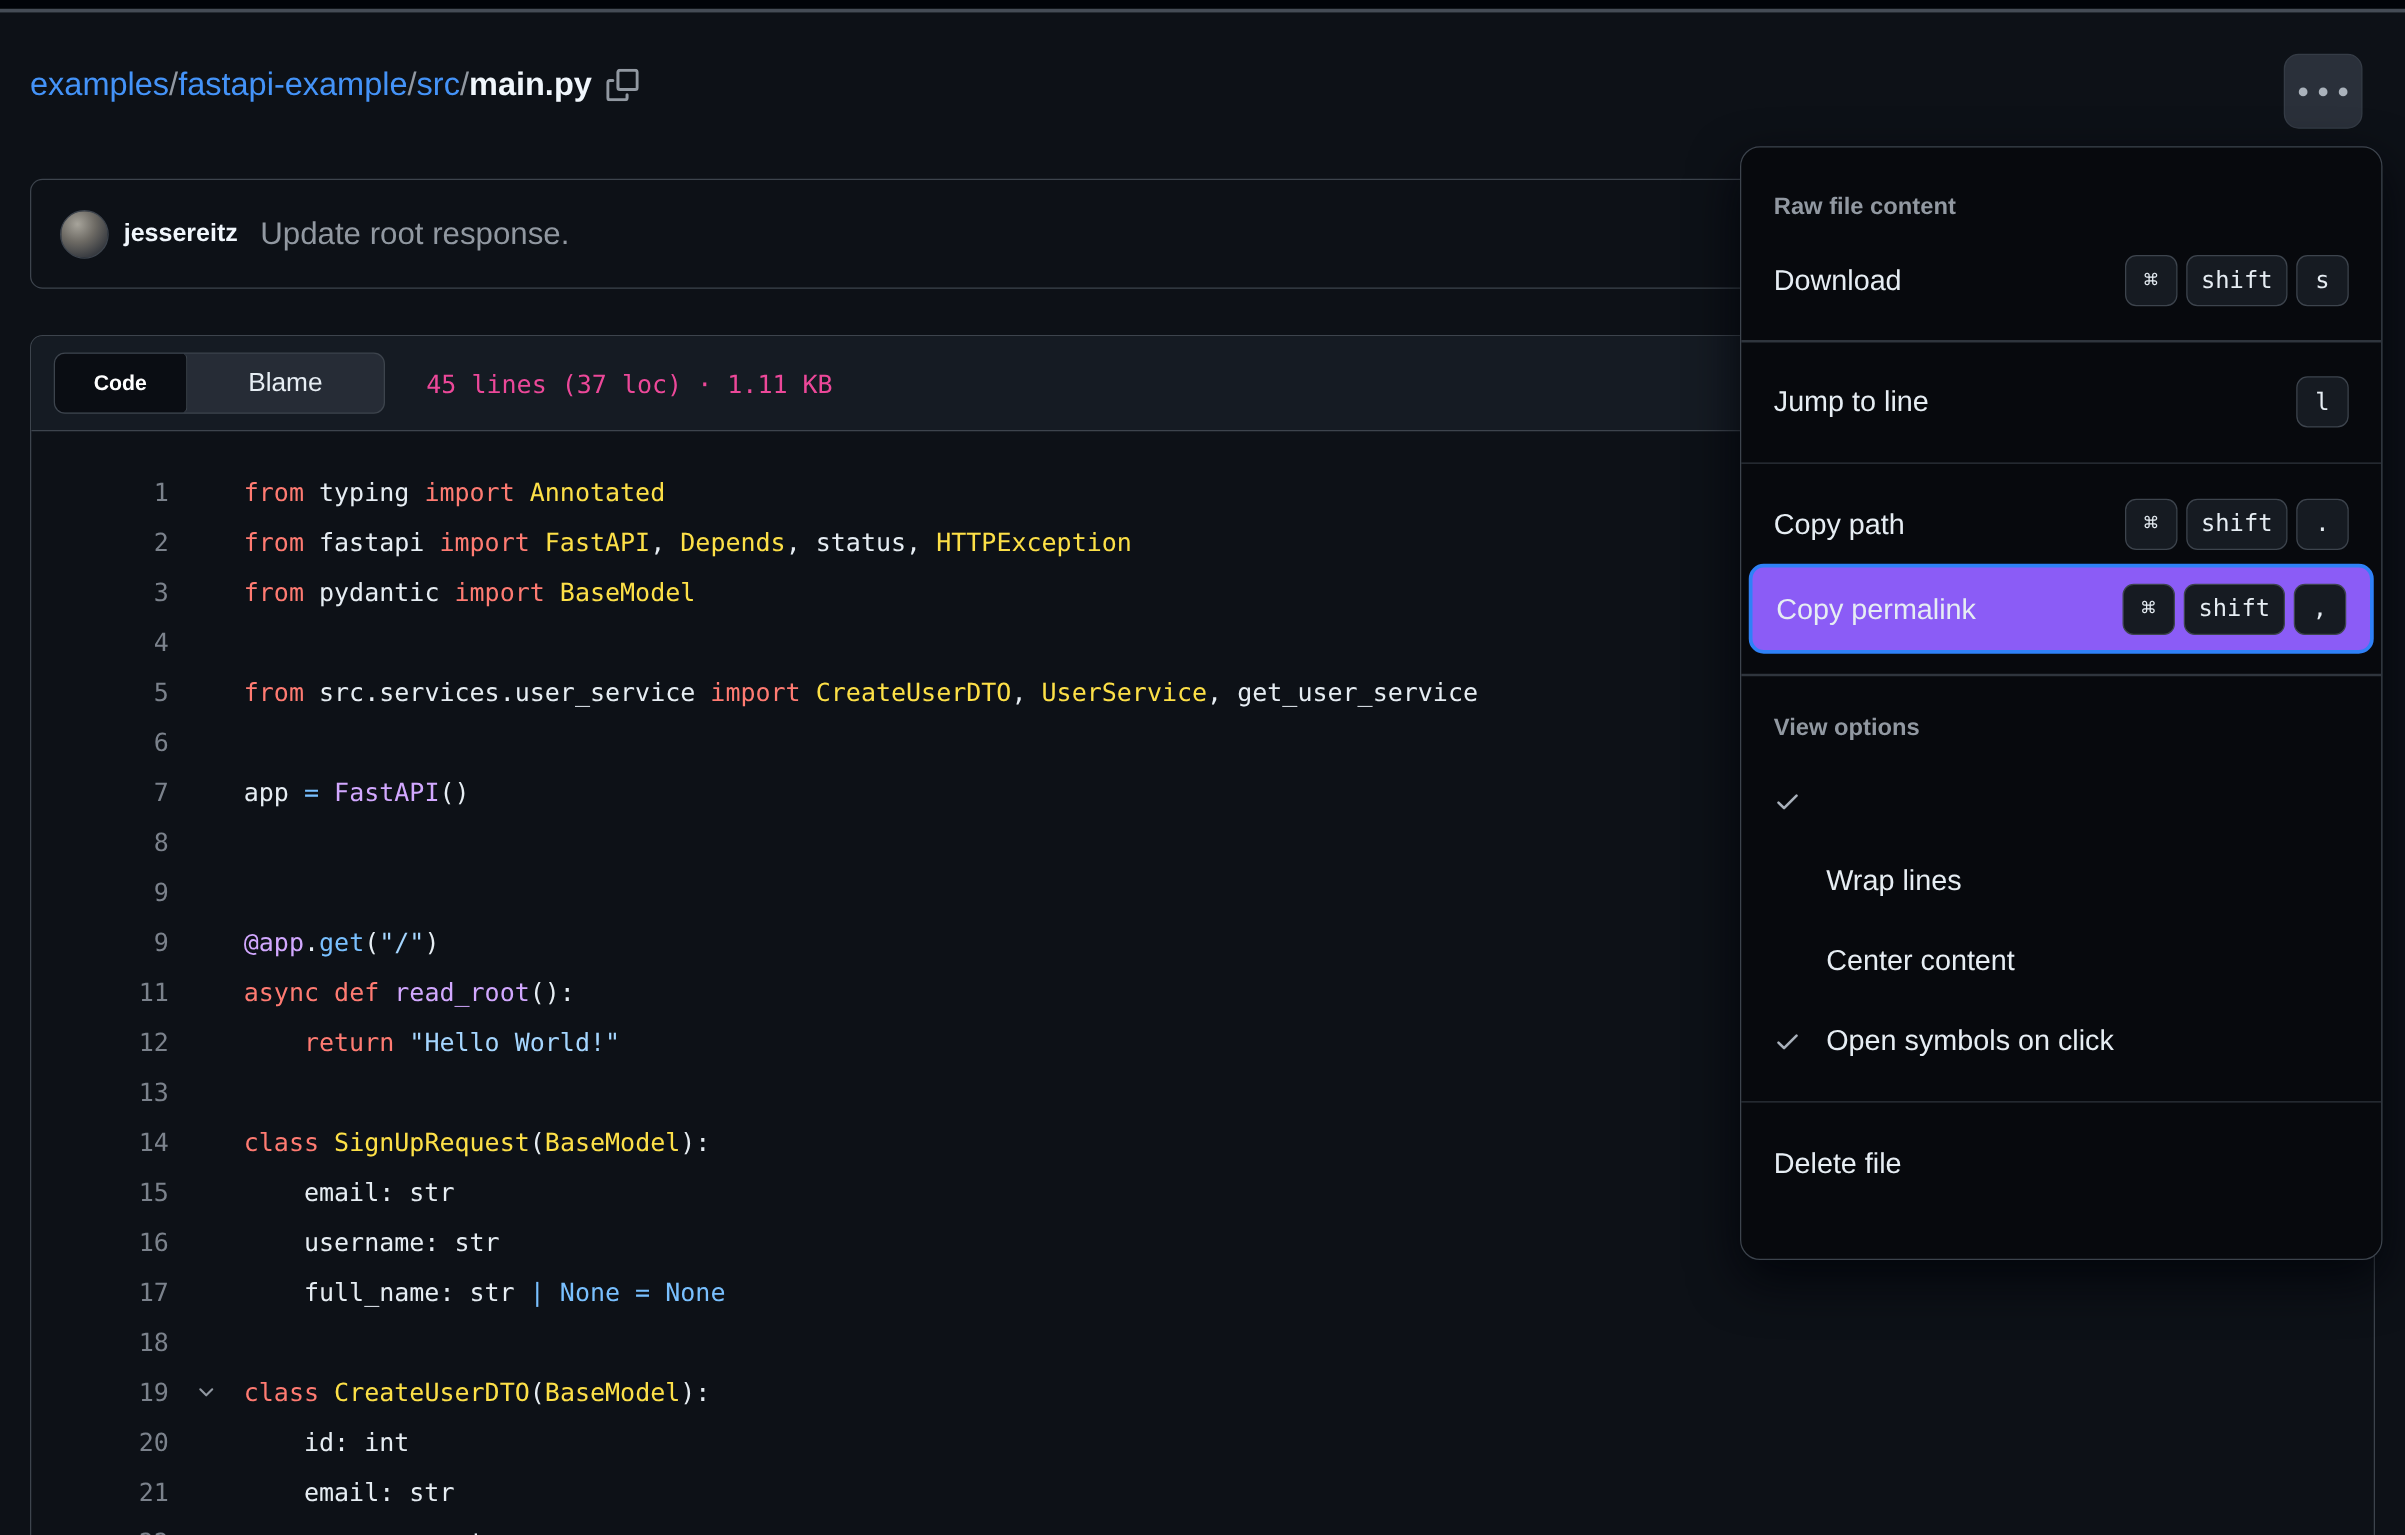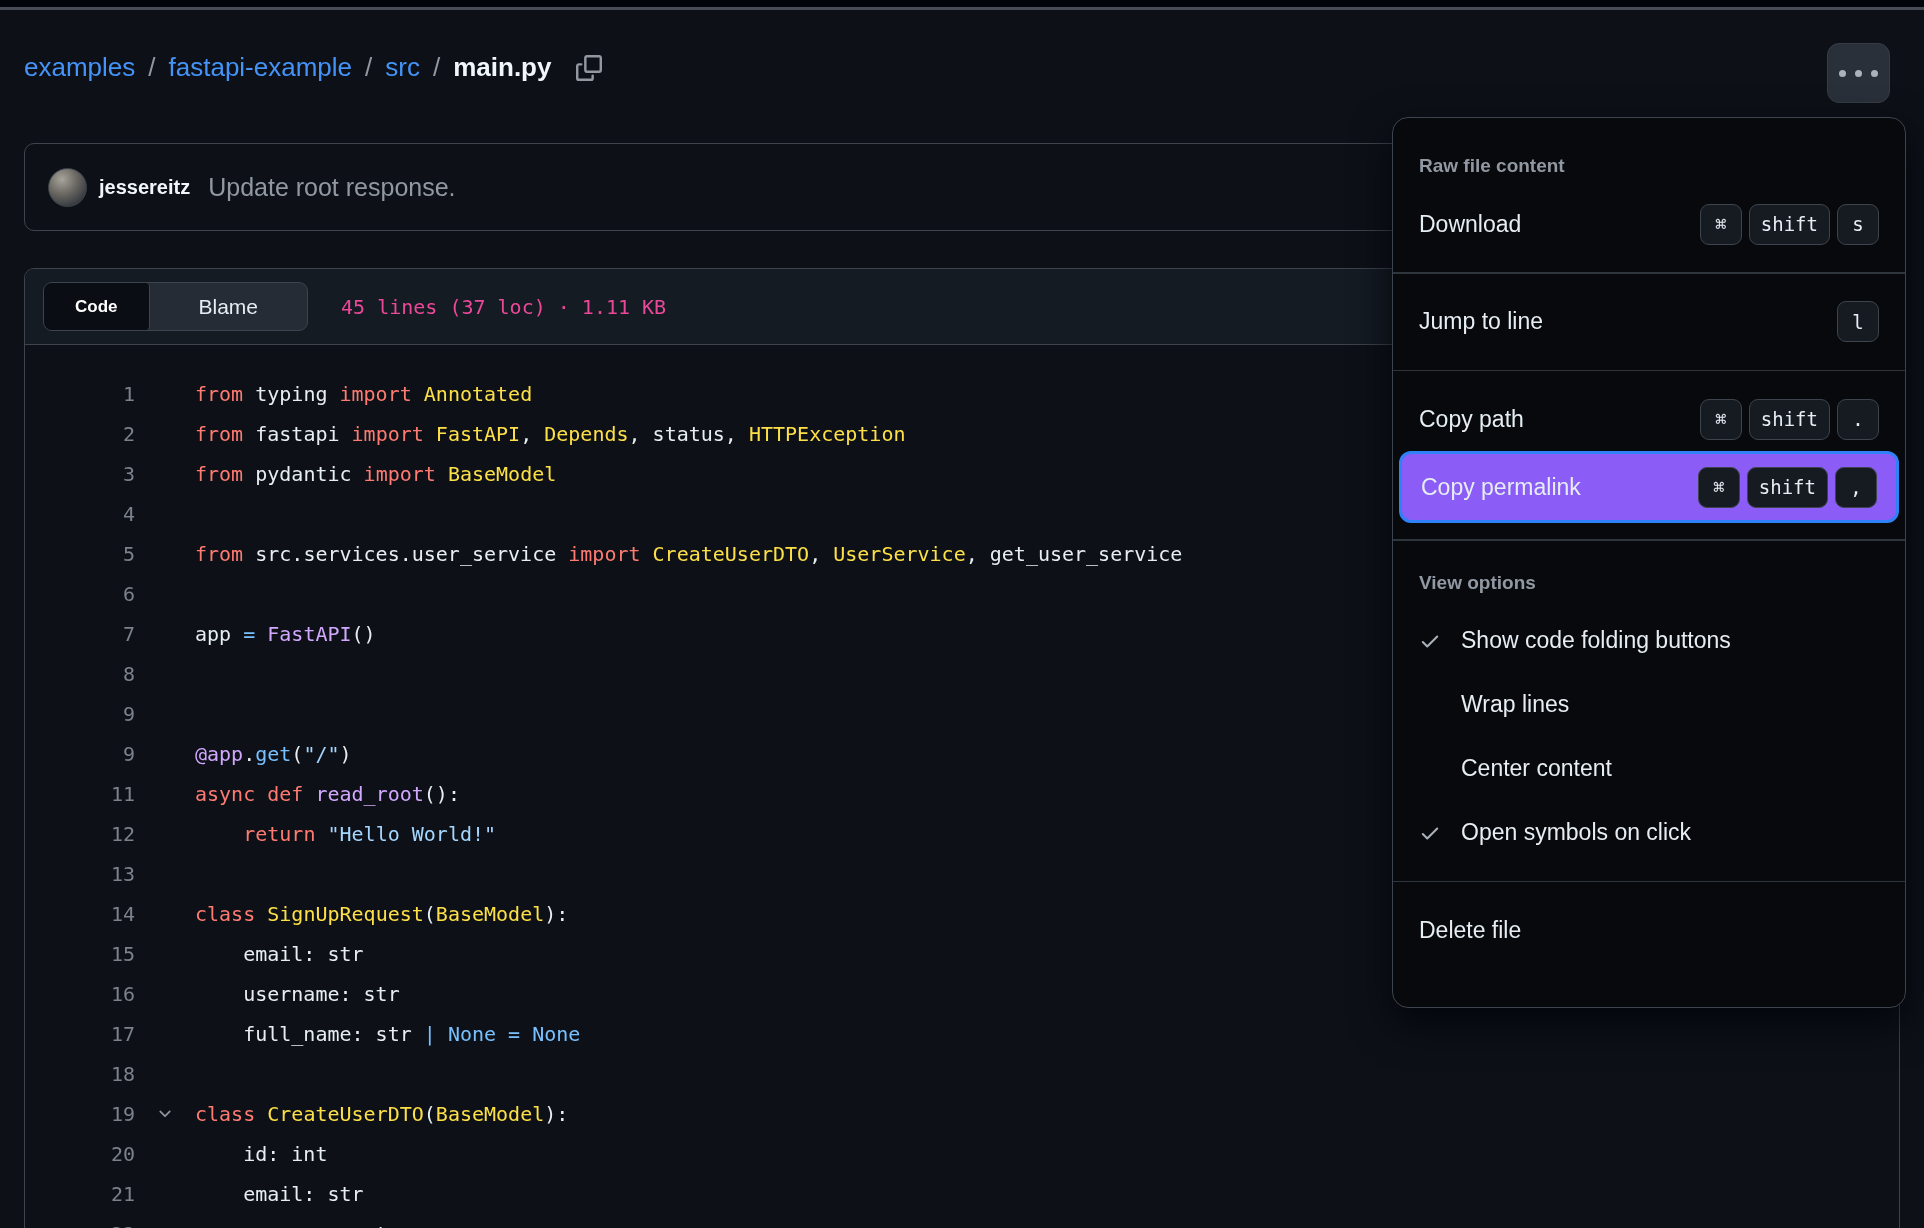--- a/index.html
+++ b/index.html
@@ -8,21 +8,21 @@
     width:1924px; height:1228px; overflow:hidden; position:relative;
     background:#0d1117;
     font-family:"Liberation Sans", sans-serif;
     -webkit-font-smoothing:antialiased;
   }
   .top-strip { position:absolute; top:0; left:0; width:1924px; height:10px;
     background:#010409; border-bottom:3px solid #454c56; }
 
   
   .breadcrumb { position:absolute; left:24px; top:52px; display:flex; align-items:center;
-    gap:13px; font-size:26px;text-align:right; }
+    font-size:26px;text-align:right; }
   .bc-link { color:#4493f8; cursor:pointer; }
   .bc-sep { color:#9198a1; }
   .bc-current { color:#f0f6fc; font-weight:700; }
   .copy-btn { margin-left:12px; display:flex; align-items:center; color:#9198a1; cursor:pointer; }
 
   
   .kebab-btn { position:absolute; left:1827px; top:43px; width:63px; height:60px;
     background:#2a303a; border:1px solid #353c46; border-radius:12px;
     display:flex; align-items:center; justify-content:center; gap:9px; cursor:pointer; }
   .kebab-btn i { width:7px; height:7px; border-radius:50%; background:#aab2bb; }
@@ -187,21 +187,20 @@
       </span>
     </div>
     <div class="menu-divider"></div>
     <div class="menu-header">View options</div>
     <div class="menu-item">
       <span class="check-slot">
         <svg width="22" height="22" viewBox="0 0 16 16" fill="currentColor">
           <path d="M13.78 4.22a.75.75 0 0 1 0 1.06l-7.25 7.25a.75.75 0 0 1-1.06 0L2.22 9.28a.751.751 0 0 1 .018-1.042.751.751 0 0 1 1.042-.018L6 10.94l6.72-6.72a.75.75 0 0 1 1.06 0Z"></path>
         </svg>
       </span>
-      <span class="label">Show code folding buttons</span>
     </div>
     <div class="menu-item">
       <span class="check-slot"></span>
       <span class="label">Wrap lines</span>
     </div>
     <div class="menu-item">
       <span class="check-slot"></span>
       <span class="label">Center content</span>
     </div>
     <div class="menu-item">

